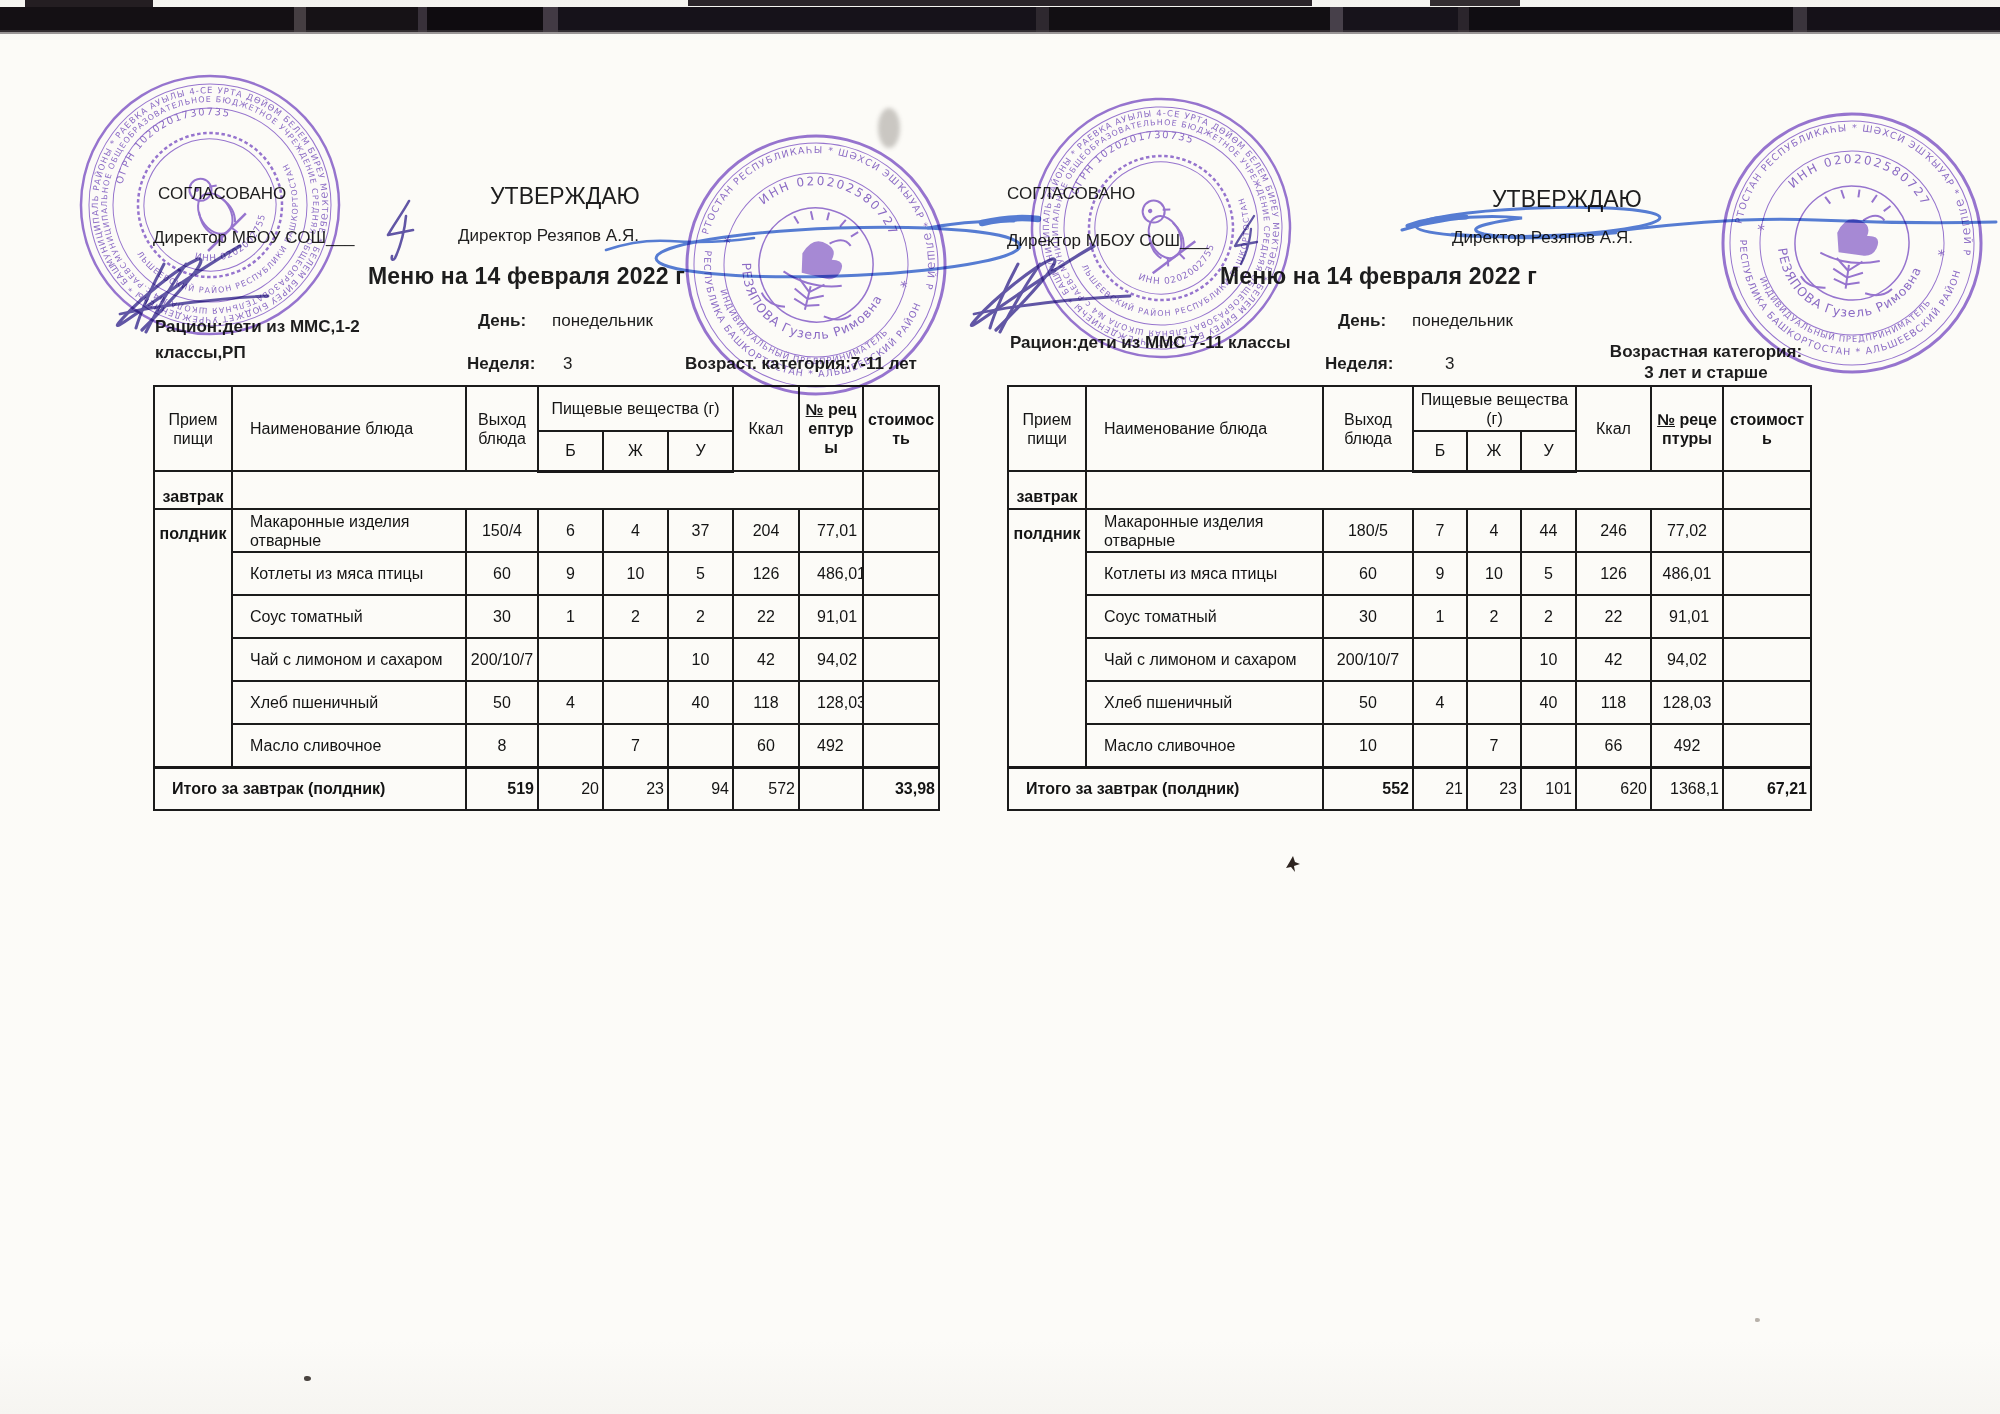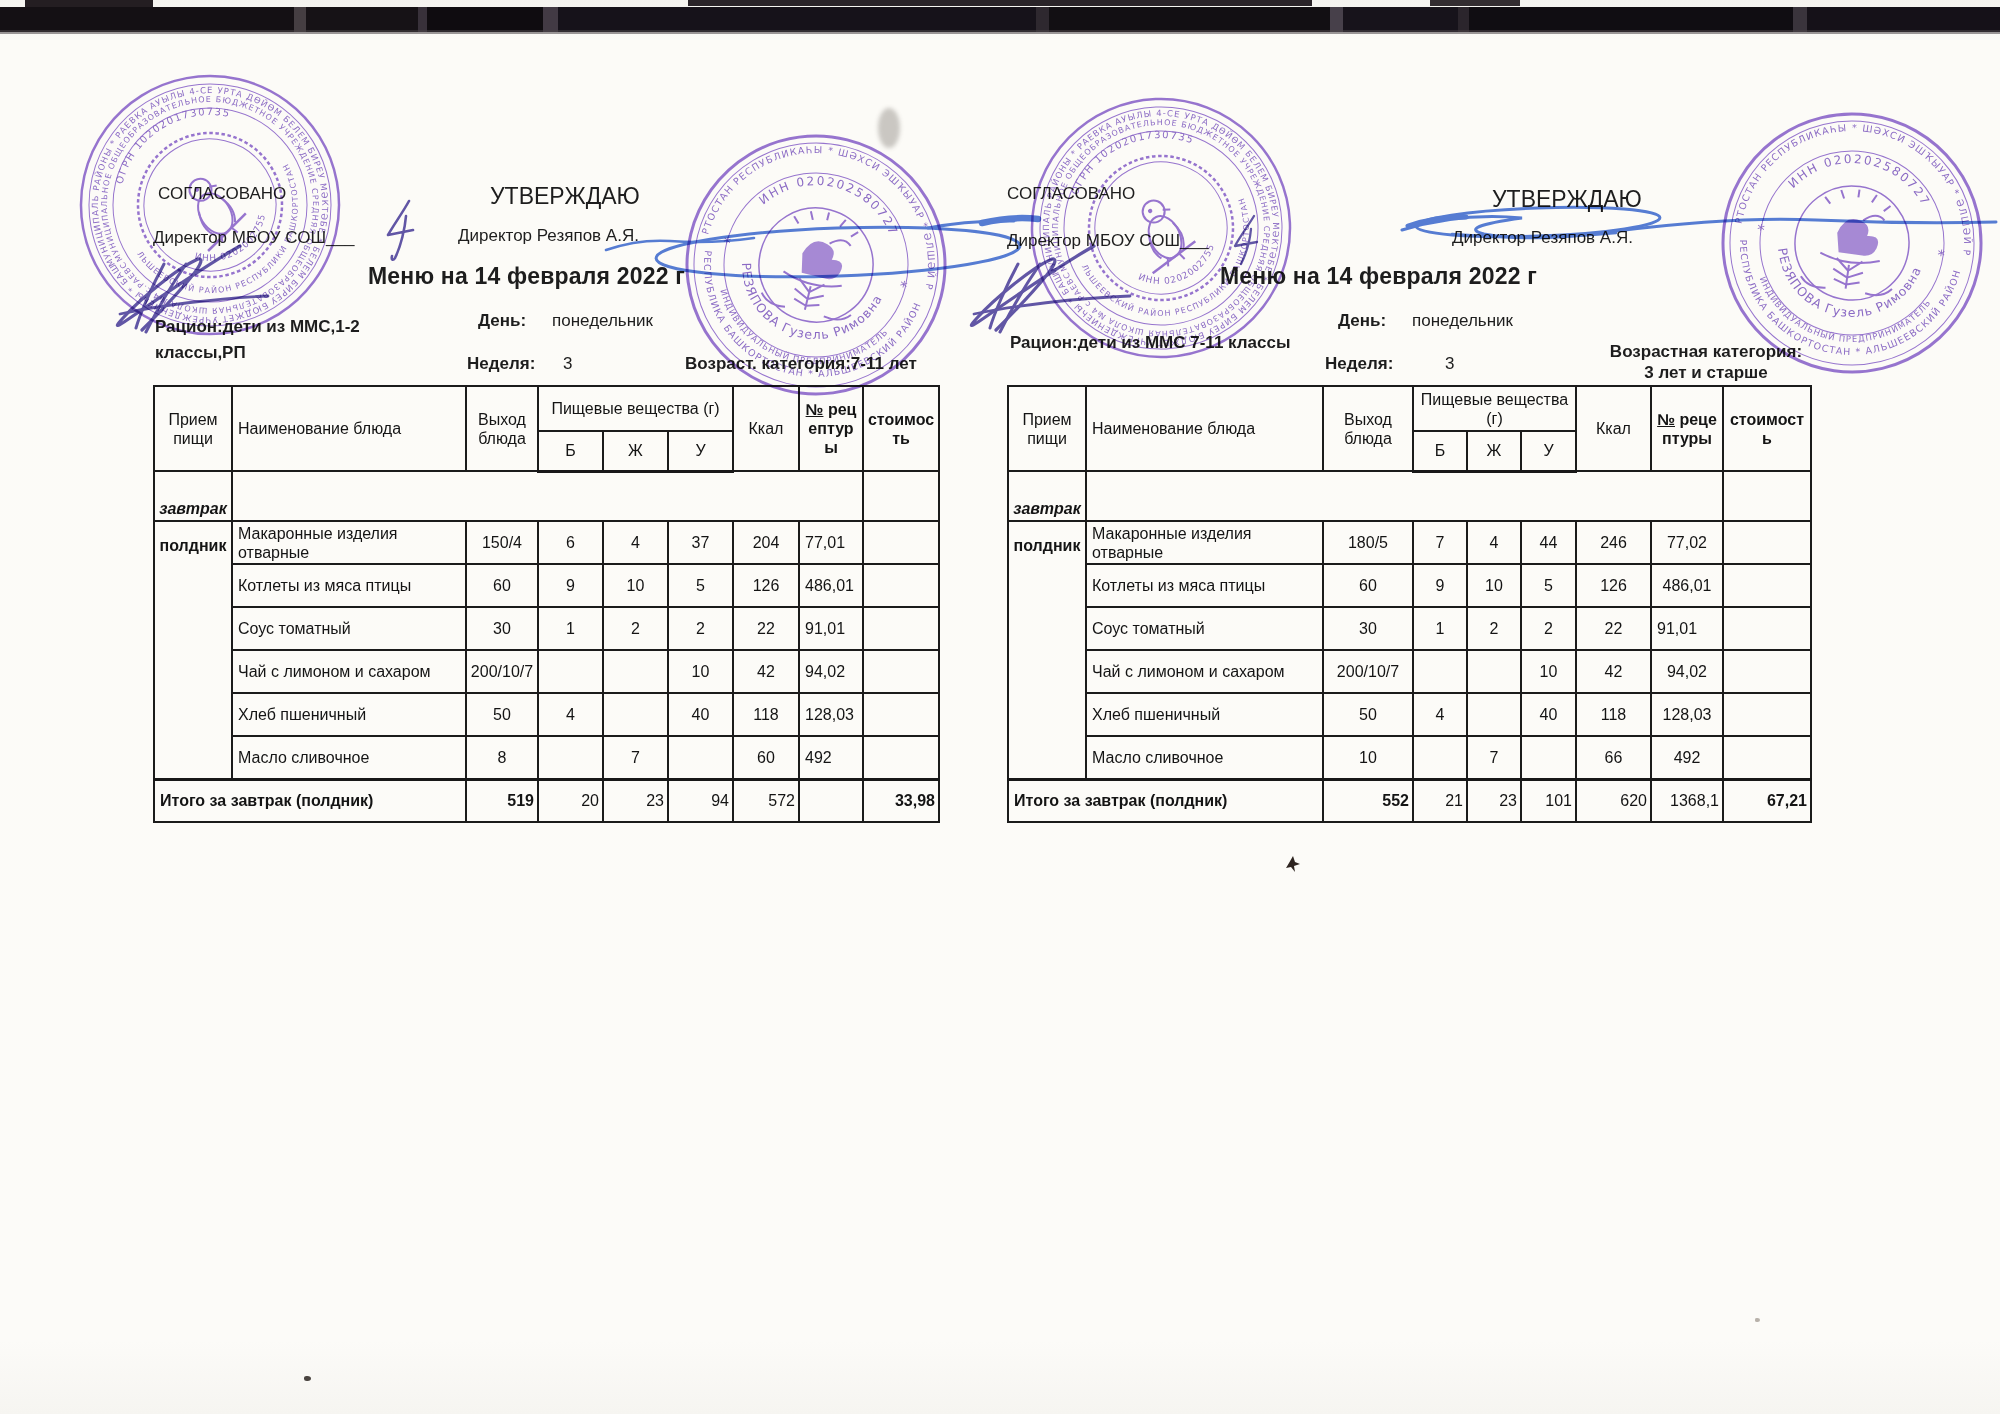--- a/index.html
+++ b/index.html
@@ -19,24 +19,24 @@
   .fs20{font-size:17px;} .fs19{font-size:23px;} .fs17{font-size:17px;}
   .title{font-size:23px;font-weight:bold;letter-spacing:.2px;}
   .lbl{font-weight:bold;display:inline-block;}
   .ration{line-height:26px;font-weight:bold;font-size:17px;white-space:nowrap;}
 
   
   table.menu{position:absolute;border-collapse:collapse;table-layout:fixed;background:transparent;
              font-size:16px;color:#141414;border:1px solid #191919;}
   table.menu td{border:2px solid #1b1b1b;padding:0 3px;text-align:center;vertical-align:middle;
                 overflow:hidden;line-height:19px;}
-  table.menu .al{text-align:left;padding-left:5px;}
+  table.menu .al{text-align:left;padding-left:17px;}
   table.menu .vb{vertical-align:bottom;padding-bottom:2px;}
   table.menu .vt{vertical-align:top;padding-top:14px;}
-  tr.rh1{height:45px;} tr.rh2{height:40px;} tr.rbk{height:50px;font-style:italic;} tr.rd{height:43px;} tr.rtot{height:43px;}
+  tr.rh1{height:45px;} tr.rh2{height:40px;} tr.rbk{height:38px;} tr.rd{height:43px;} tr.rtot{height:43px;}
   tr.rh2 td{border-bottom:3px solid #181818;}
   tr.rtot td{border-top:3px solid #181818;font-size:16px;text-align:right;}
   td.hcost,td.hrec{font-weight:bold;text-align:left;padding-left:4px;word-break:break-all;line-height:20px;}
   .u-no{text-decoration:underline;}
 
   
   .stamp{position:absolute;mix-blend-mode:multiply;opacity:.88;}
   .ink-st{stroke:#8a63cf;fill:none;}
   .ink-fill{fill:#8a63cf;stroke:none;}
   .st-txt{fill:#7d58c4;font-family:"DejaVu Sans","Liberation Sans",sans-serif;}

